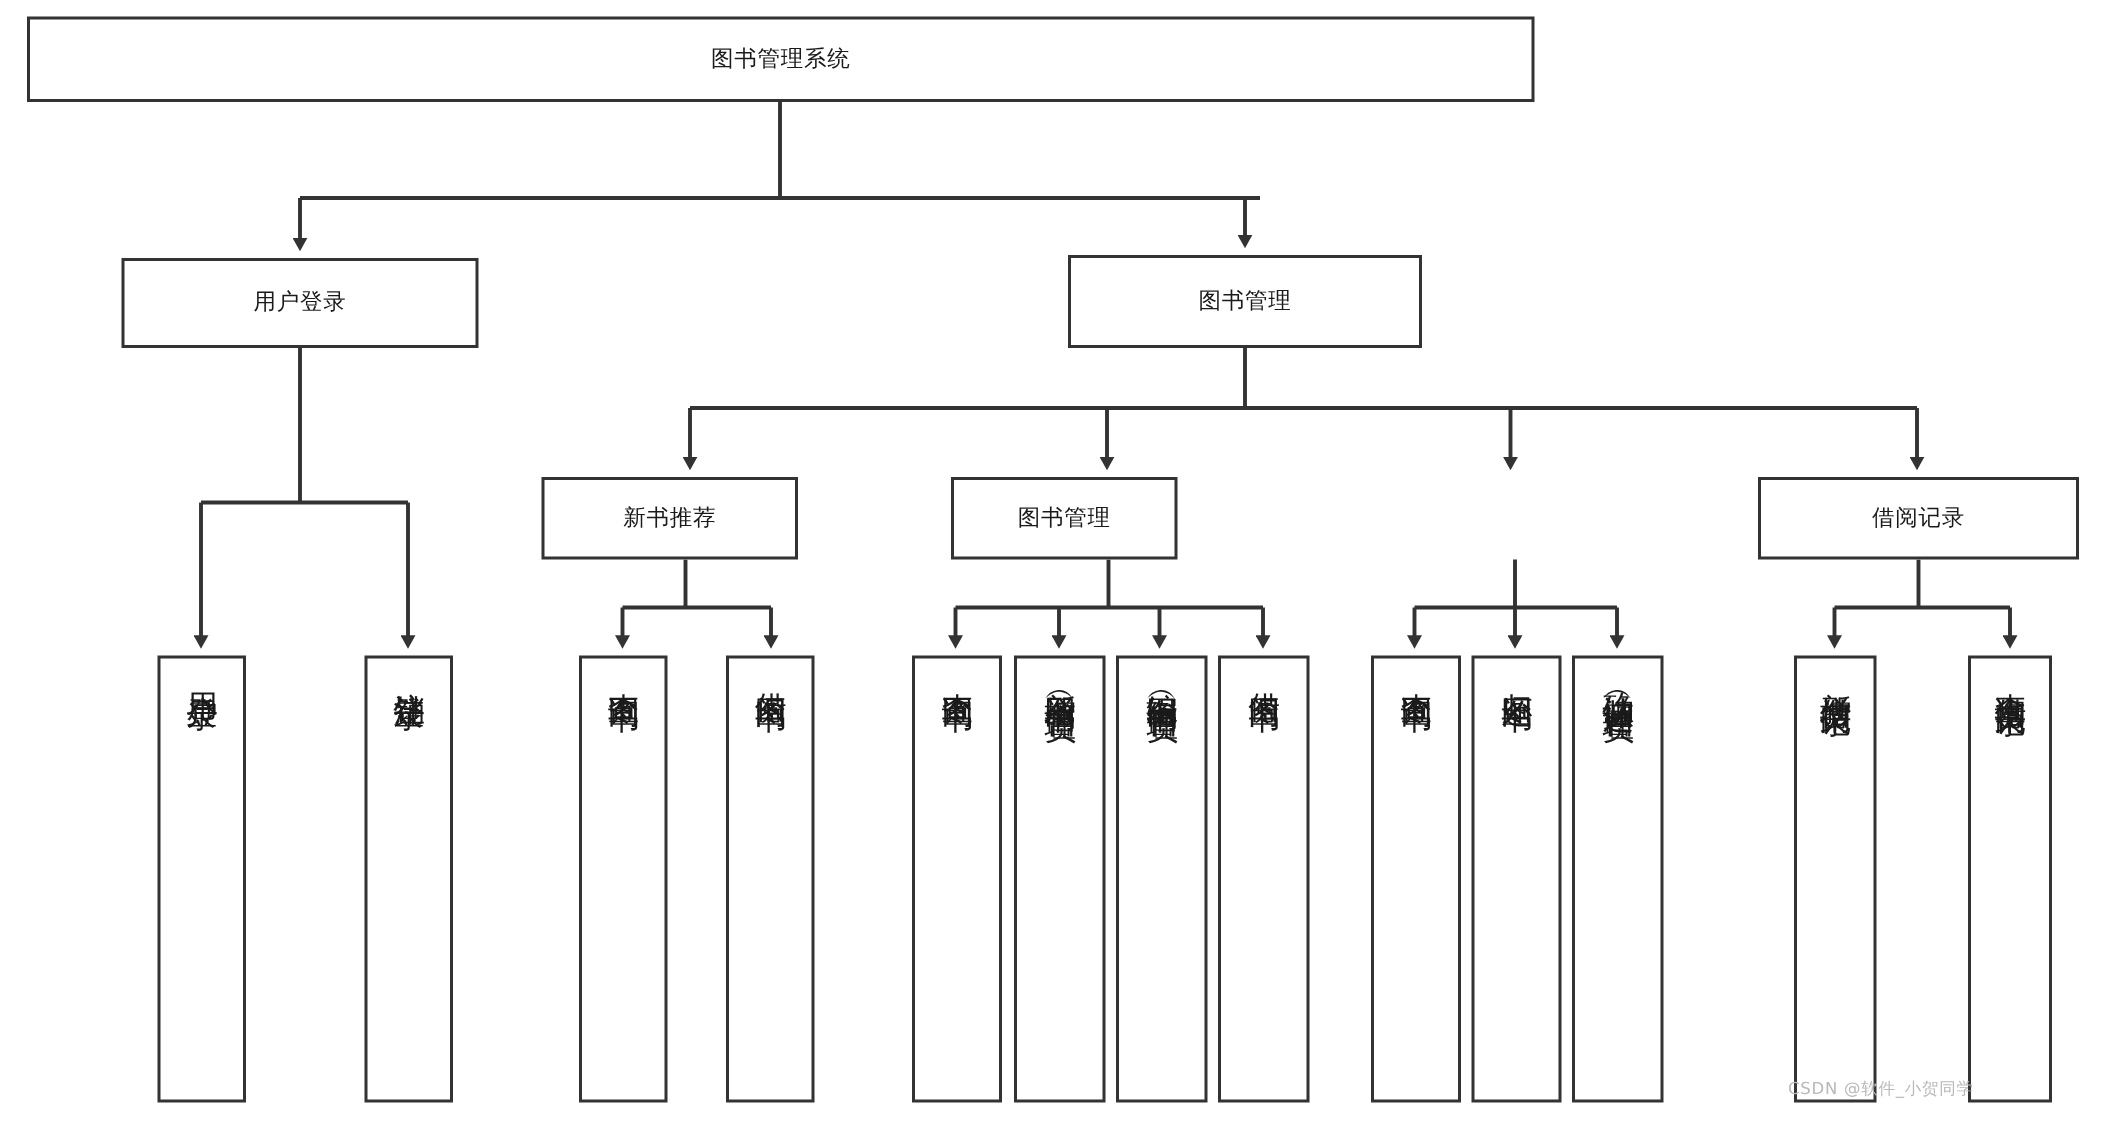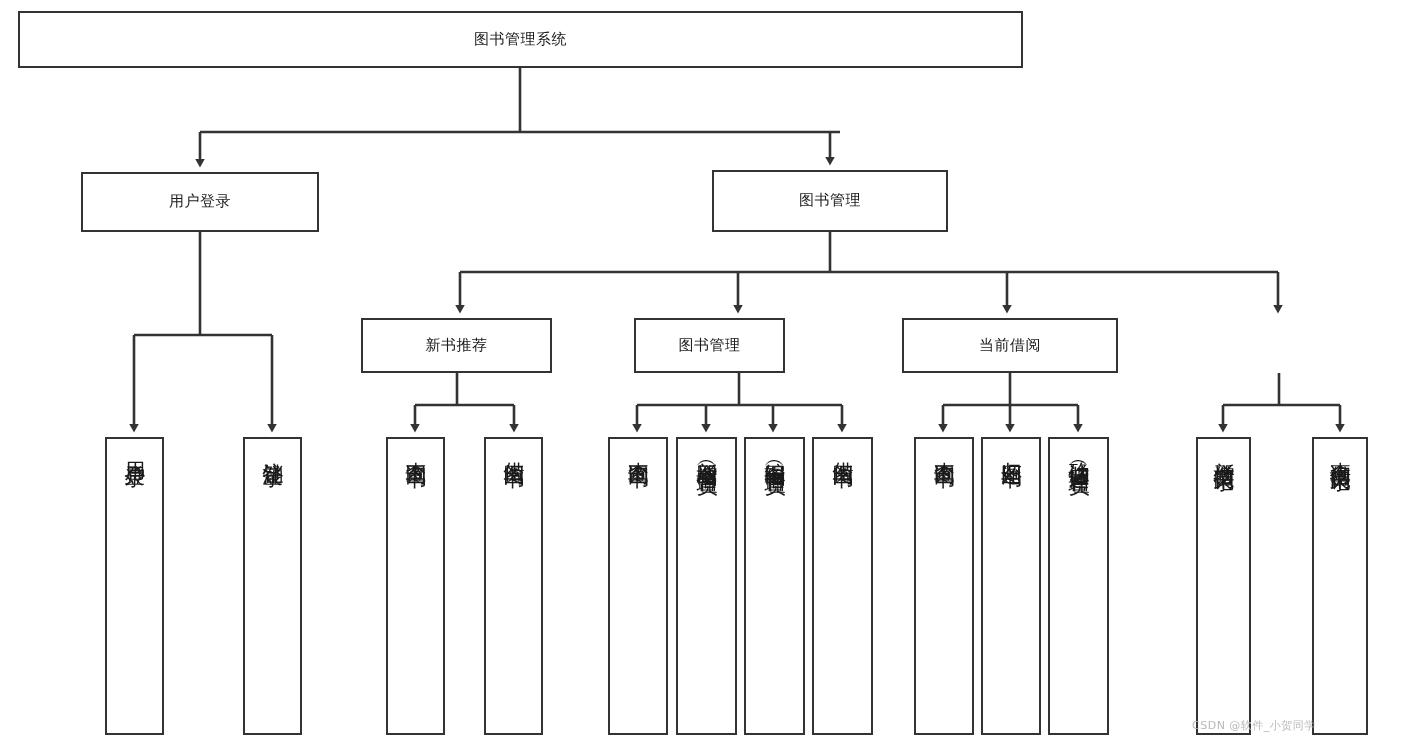--- a/index.html
+++ b/index.html
@@ -123,28 +123,28 @@
     <span class="label">图书管理系统</span>
   </div>
 
   <div class="node horiz" id="node-l2-0" style="left: 81px; top: 172px; width: 238px; height: 60px;">
     <span class="label">用户登录</span>
   </div>
   <div class="node horiz" id="node-l2-1" style="left: 712px; top: 170px; width: 236px; height: 62px;">
     <span class="label">图书管理</span>
   </div>
 
-  <div class="node horiz" id="node-l3-0" style="left: 361px; top: 318px; width: 191px; height: 55px;">
+  <div class="node horiz" id="node-l3-0" style="left: 361px; top: 318px; width: 171px; height: 55px;">
     <span class="label">新书推荐</span>
   </div>
   <div class="node horiz" id="node-l3-1" style="left: 634px; top: 318px; width: 151px; height: 55px;">
     <span class="label">图书管理</span>
   </div>
-  <div class="node horiz" id="node-l3-2" style="left: 902px; top: 318px; width: 216px; height: 55px;">
-    <span class="label">当前借阅</span>
+  <div class="node horiz" id="node-l3-3" style="left: 1172px; top: 318px; width: 214px; height: 55px;">
+    <span class="label">借阅记录</span>
   </div>
 
   <div class="node vert" id="node-leaf-0" style="left: 105px; top: 437px; width: 59px; height: 298px;">
     <span class="label">用户登录</span>
   </div>
   <div class="node vert" id="node-leaf-1" style="left: 243px; top: 437px; width: 59px; height: 298px;">
     <span class="label">注销登录</span>
   </div>
   <div class="node vert" id="node-leaf-2" style="left: 386px; top: 437px; width: 59px; height: 298px;">
     <span class="label">查询图书</span>

